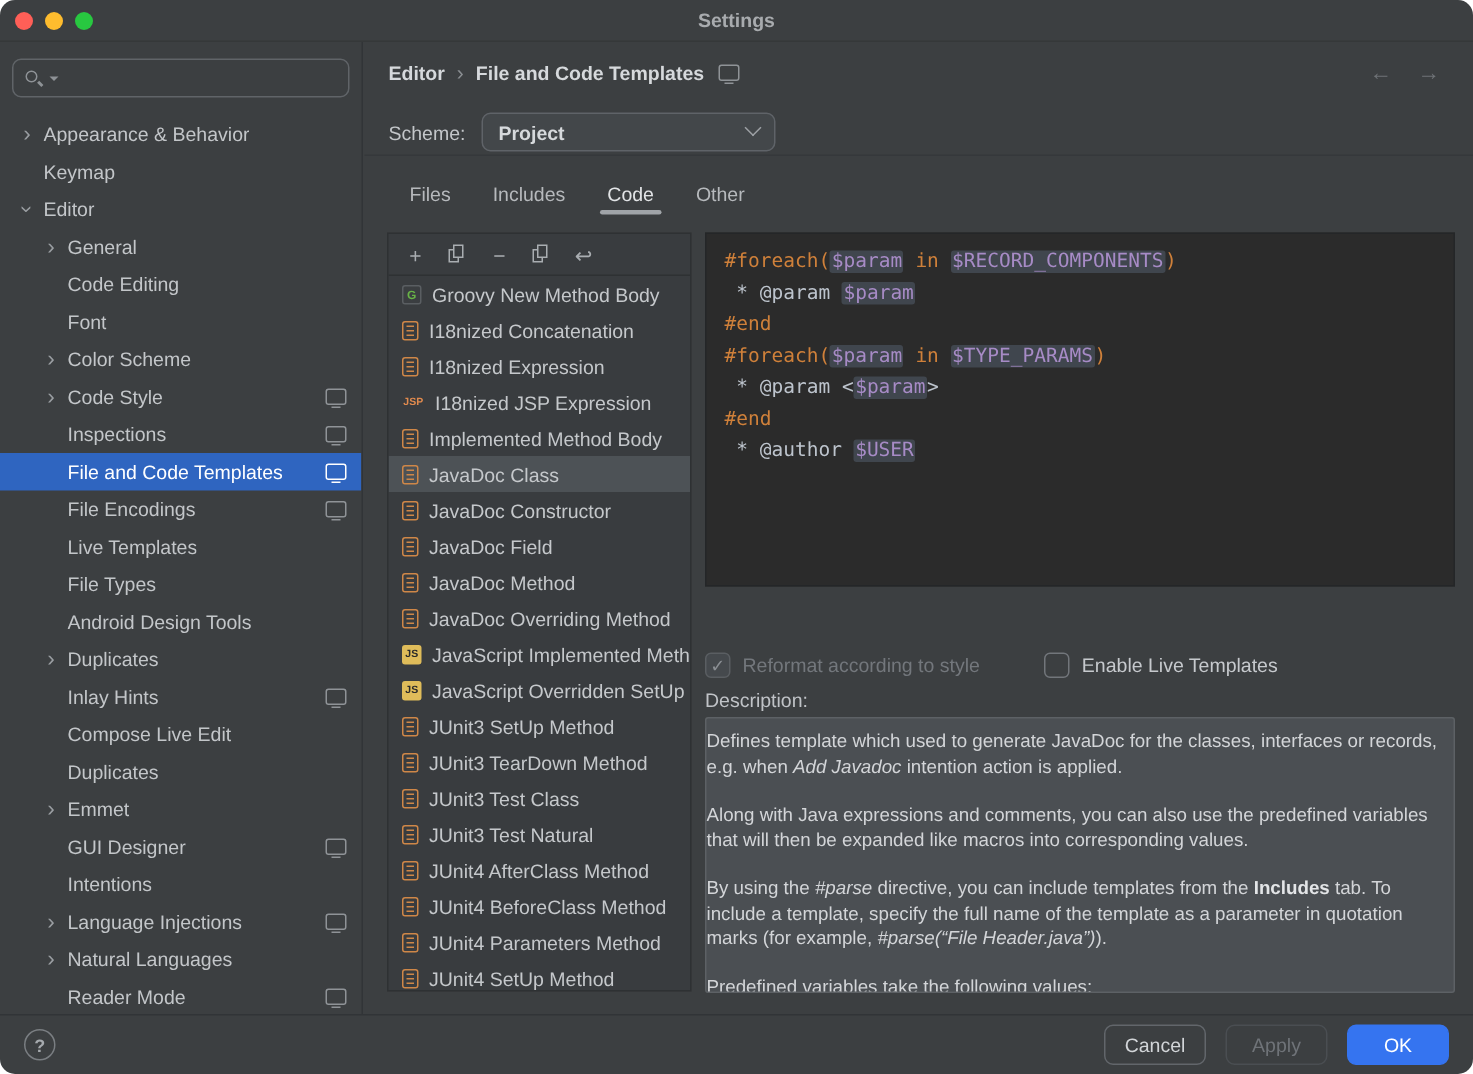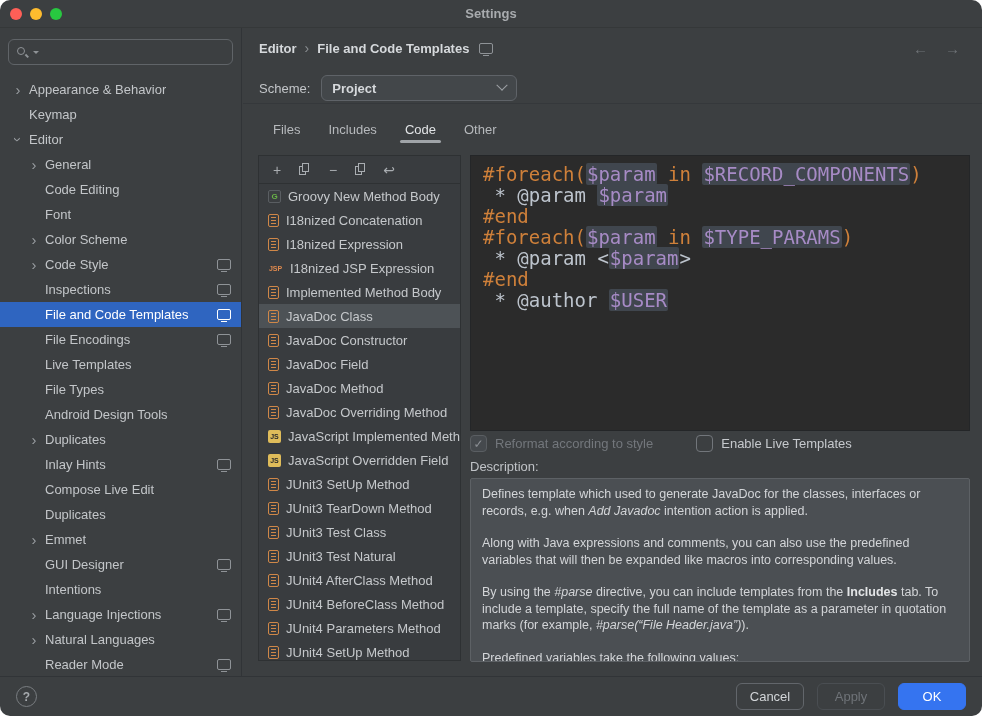--- a/index.html
+++ b/index.html
@@ -75,42 +75,42 @@
   .tpl-icon{flex:none;display:flex;align-items:center;justify-content:center;}
   .icon-template{width:11px;height:13px;border:1px solid #cf8748;border-radius:2px;position:relative;box-sizing:border-box;}
   .icon-template::after{content:'';position:absolute;left:2px;right:2px;top:2px;height:1px;background:#cf8748;
     box-shadow:0 3px 0 #cf8748,0 6px 0 #cf8748;}
   .icon-js{width:13px;height:13px;background:#dfbc5a;color:#2b2b2b;font-weight:bold;font-size:7px;border-radius:2px;}
   .icon-jsp{width:15px;height:13px;color:#e08a4e;font-weight:bold;font-size:7px;}
   .icon-groovy{width:13px;height:13px;background:#3b3e41;border:1px solid #5a5e62;border-radius:2px;
     color:#68b347;font-weight:bold;font-size:8px;box-sizing:border-box;}
 
   
-  .editor{position:absolute;left:227px;right:12px;top:127px;height:276px;background:#2b2b2b;
+  .editor{position:absolute;left:227px;right:12px;top:127px;height:236px;background:#2b2b2b;
     border:1px solid #242628;box-sizing:border-box;padding:8px 12px;overflow:hidden;
-    font-family:"DejaVu Sans Mono",monospace;font-size:19px;line-height:21px;white-space:pre;color:#bdc4cd;}
+    font-family:"DejaVu Sans Mono",monospace;font-size:13px;line-height:21px;white-space:pre;color:#bdc4cd;}
   .tk-kw{color:#cf803a;}
   .tk-txt{color:#bdc4cd;}
   .tk-var{color:#a78bc6;background:#40464e;border-radius:2px;padding:0 1px;}
 
   
   .opts{position:absolute;left:227px;top:407px;display:flex;align-items:center;}
   .cb{width:17px;height:17px;border-radius:4px;box-sizing:border-box;display:flex;align-items:center;
     justify-content:center;font-size:12px;flex:none;}
   .cb.checked.disabled{background:#45494d;border:1px solid #5a5e62;color:#8b8f94;}
   .cb.unchecked{background:transparent;border:1px solid #72767b;}
   .opt-label{margin-left:8px;}
   .opt-label.disabled{color:#73777c;}
   .opt-label.normal{color:#c6c9cd;}
   .opt-gap{width:43px;flex:none;}
 
   
   .desc-label{position:absolute;left:227px;top:431px;color:#c0c3c7;}
   .desc-box{position:absolute;left:227px;right:12px;top:450px;bottom:14px;background:#4b4f53;
-    border:1px solid #5d6165;border-radius:2px;box-sizing:border-box;padding:7px 11px;overflow:hidden;
+    border:1px solid #5d6165;border-radius:2px;box-sizing:border-box;padding:7px 0;overflow:hidden;
     font-size:12.5px;line-height:16.5px;color:#d3d5d8;}
   .desc-p{margin:0 0 16px 0;}
   .it{font-style:italic;}
   .bd{font-weight:bold;color:#e3e5e7;}
 
   
   .footer{position:absolute;left:0;right:0;bottom:0;height:40px;border-top:1px solid #313437;
     box-sizing:border-box;display:flex;align-items:center;padding:0 16px;}
   .help{width:21px;height:21px;border-radius:50%;border:1px solid #7a7e82;color:#a6aaae;
     display:flex;align-items:center;justify-content:center;font-size:12px;font-weight:bold;box-sizing:border-box;}
@@ -327,21 +327,21 @@
           <div class="list-row">
             <span class="tpl-icon icon-template"></span>
             <span class="list-label">JavaDoc Overriding Method</span>
           </div>
           <div class="list-row">
             <span class="tpl-icon icon-js">JS</span>
             <span class="list-label">JavaScript Implemented Method</span>
           </div>
           <div class="list-row">
             <span class="tpl-icon icon-js">JS</span>
-            <span class="list-label">JavaScript Overridden Field</span>
+            <span class="list-label">JavaScript Overridden SetUp</span>
           </div>
           <div class="list-row">
             <span class="tpl-icon icon-template"></span>
             <span class="list-label">JUnit3 SetUp Method</span>
           </div>
           <div class="list-row">
             <span class="tpl-icon icon-template"></span>
             <span class="list-label">JUnit3 TearDown Method</span>
           </div>
           <div class="list-row">

